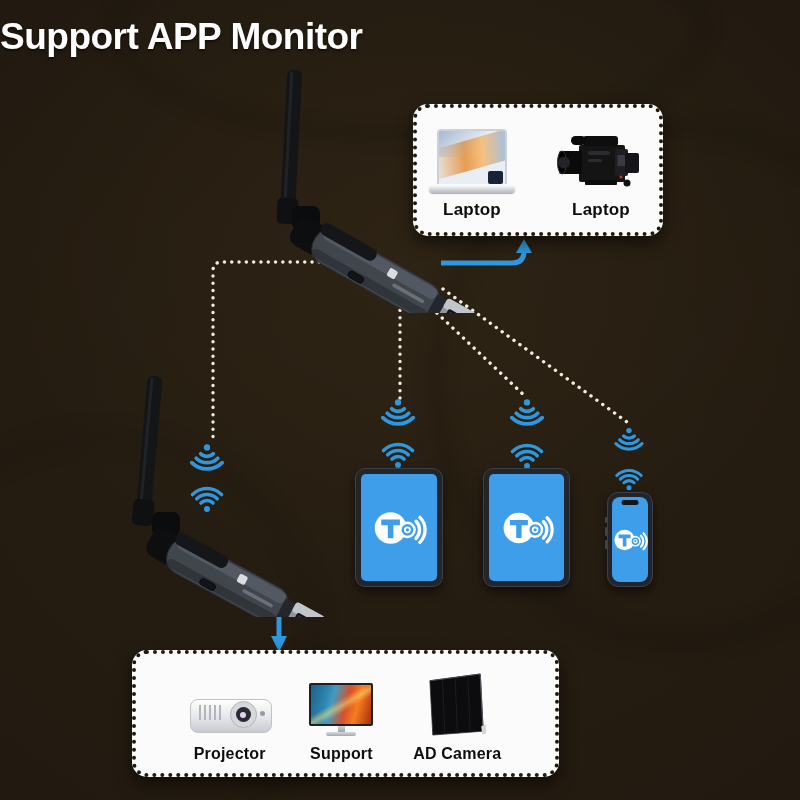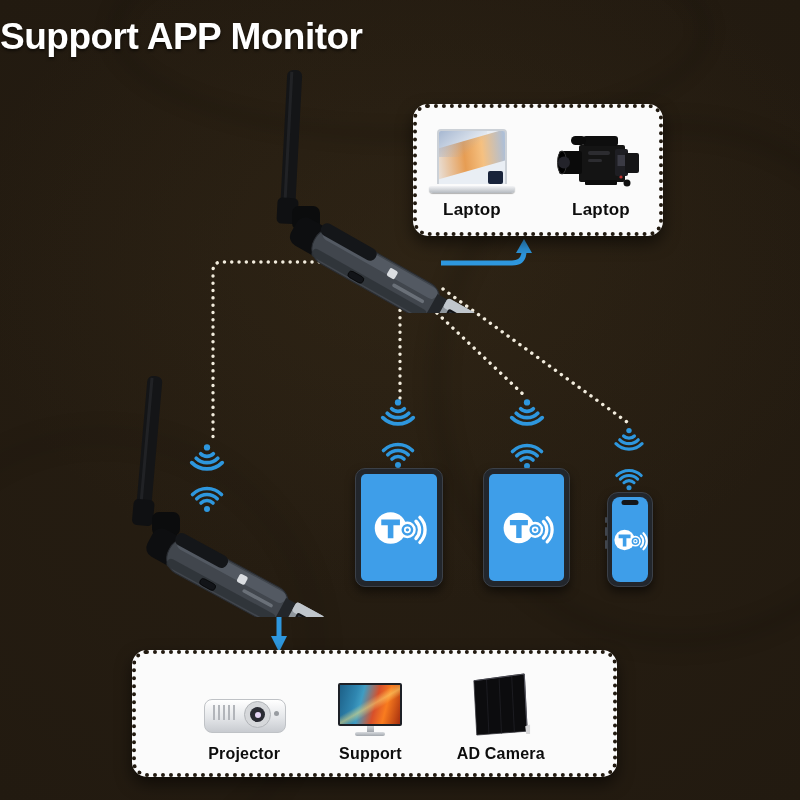--- a/index.html
+++ b/index.html
@@ -26,21 +26,21 @@
   .wifi{position:absolute;z-index:2;line-height:0;}
 
   
   .stamp-box{
     position:absolute;z-index:4;background:#fbfbfb;
     border:4px dotted #221a10;border-radius:15px;
     box-shadow:0 7px 16px rgba(0,0,0,.55);
     display:flex;align-items:flex-end;box-sizing:border-box;
   }
   .sources{left:413px;top:104px;width:250px;height:132px;justify-content:center;gap:40px;padding:14px 8px 12px;}
-  .outputs{left:132px;top:650px;width:485px;height:127px;justify-content:space-evenly;padding:2px 14px 10px;}
+  .outputs{left:132px;top:650px;width:427px;height:127px;justify-content:space-evenly;padding:2px 14px 10px;}
   .box-item{display:flex;flex-direction:column;align-items:center;justify-content:flex-end;gap:7px;}
   .box-label{font-size:17px;font-weight:bold;color:#0d0d0d;letter-spacing:.2px;white-space:nowrap;}
   .outputs .box-label{font-size:16px;}
 
   
   .laptop{width:86px;height:64px;position:relative;}
   .lap-screen{position:absolute;left:8px;top:0;width:66px;height:53px;background:#e9eef4;
     border:2px solid #ccd1d7;border-bottom:none;border-radius:4px 4px 0 0;overflow:hidden;}
   .lap-screen::before{content:'';position:absolute;left:-14px;top:6px;width:110px;height:30px;
     background:linear-gradient(100deg, rgba(110,135,170,0) 6%, rgba(230,148,66,.9) 36%, rgba(246,190,122,.95) 52%, rgba(125,152,190,.55) 72%, rgba(0,0,0,0) 92%);

